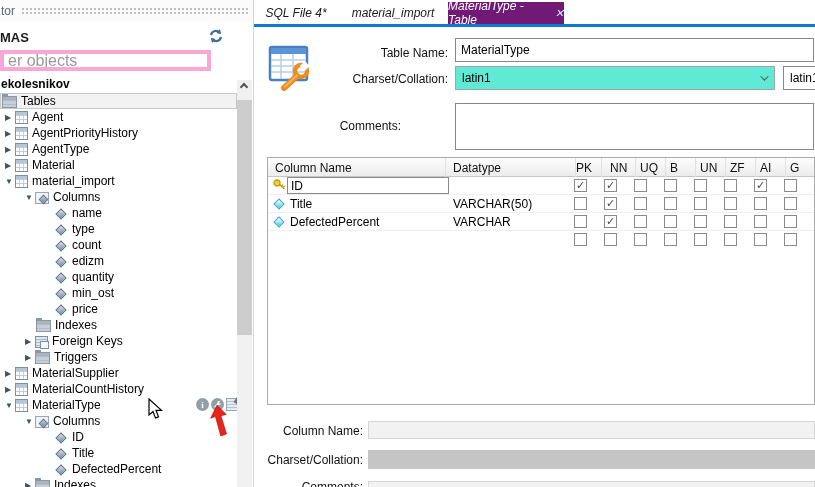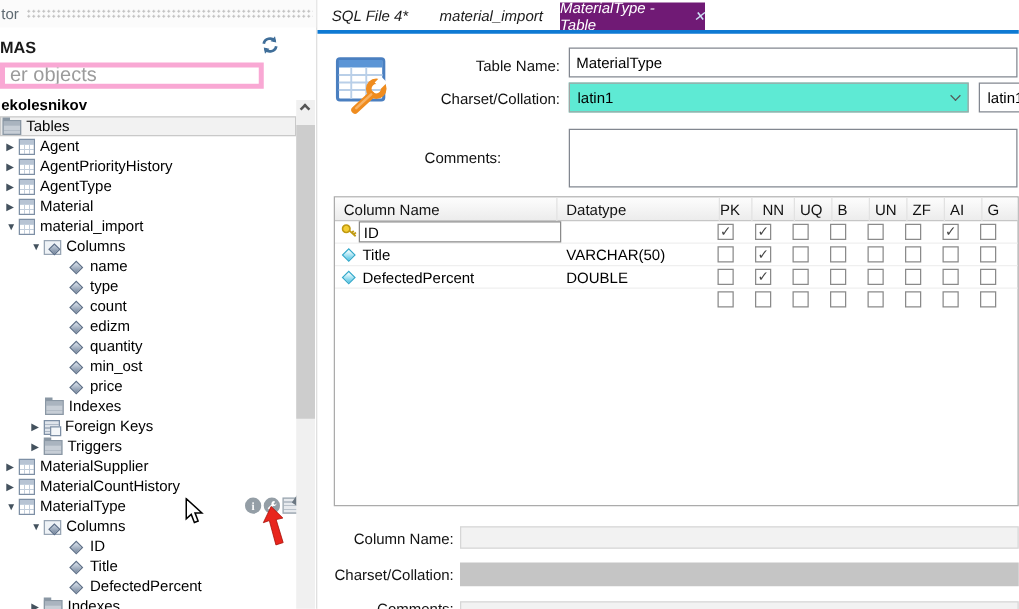--- a/index.html
+++ b/index.html
@@ -389,21 +389,21 @@
       <span class="cb" style="left:456px"></span>
       <span class="cb" style="left:486px"></span>
       <span class="cb" style="left:516px"></span>
     </div>
 
     <div class="grow" style="top:55px">
       <span class="gcell cic">
           <span class="cyan-diam"></span>
         </span>
       <span class="gcell cname">DefectedPercent</span>
-      <span class="gcell cdt">DOUBLE</span>
+      <span class="gcell cdt">VARCHAR</span>
       <span class="cb" style="left:306px"></span>
       <span class="cb checked" style="left:336px"></span>
       <span class="cb" style="left:366px"></span>
       <span class="cb" style="left:396px"></span>
       <span class="cb" style="left:426px"></span>
       <span class="cb" style="left:456px"></span>
       <span class="cb" style="left:486px"></span>
       <span class="cb" style="left:516px"></span>
     </div>
 

